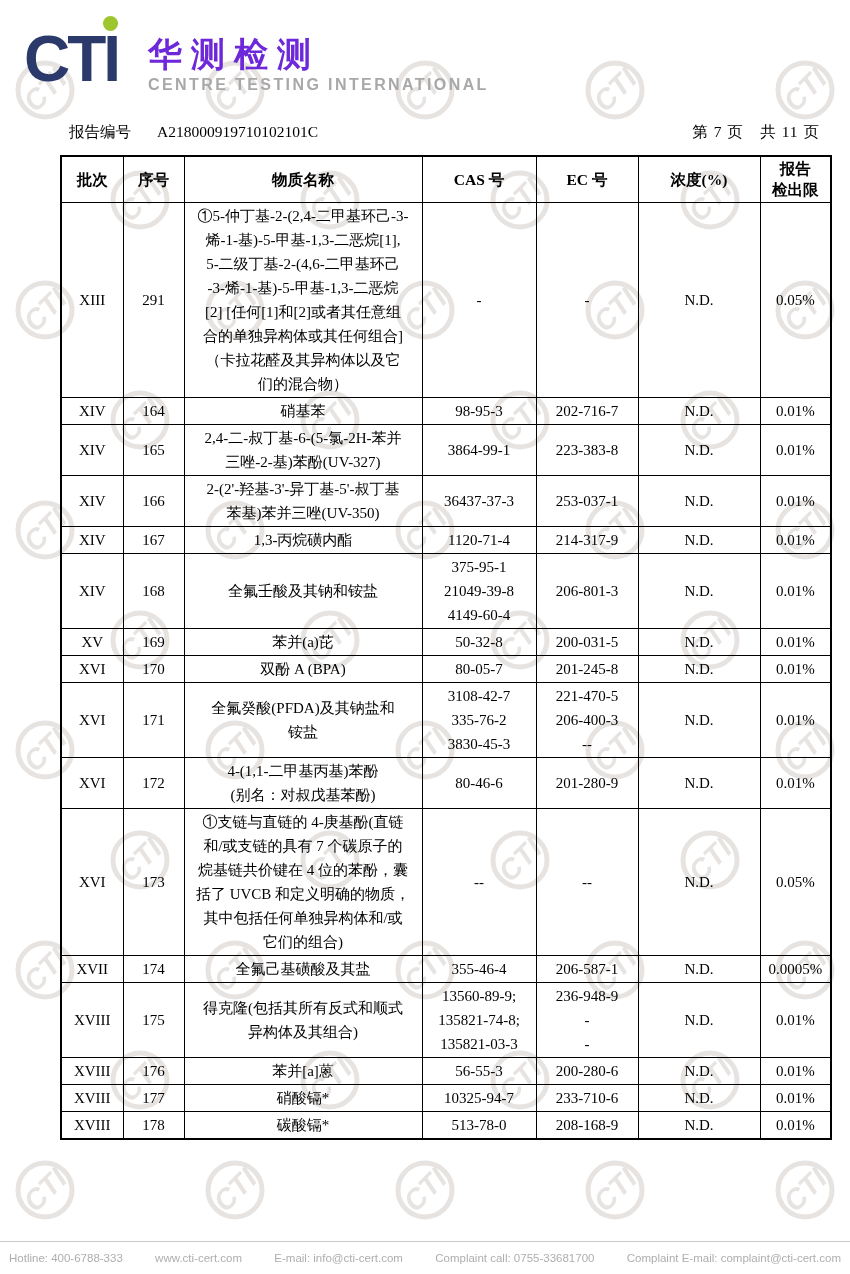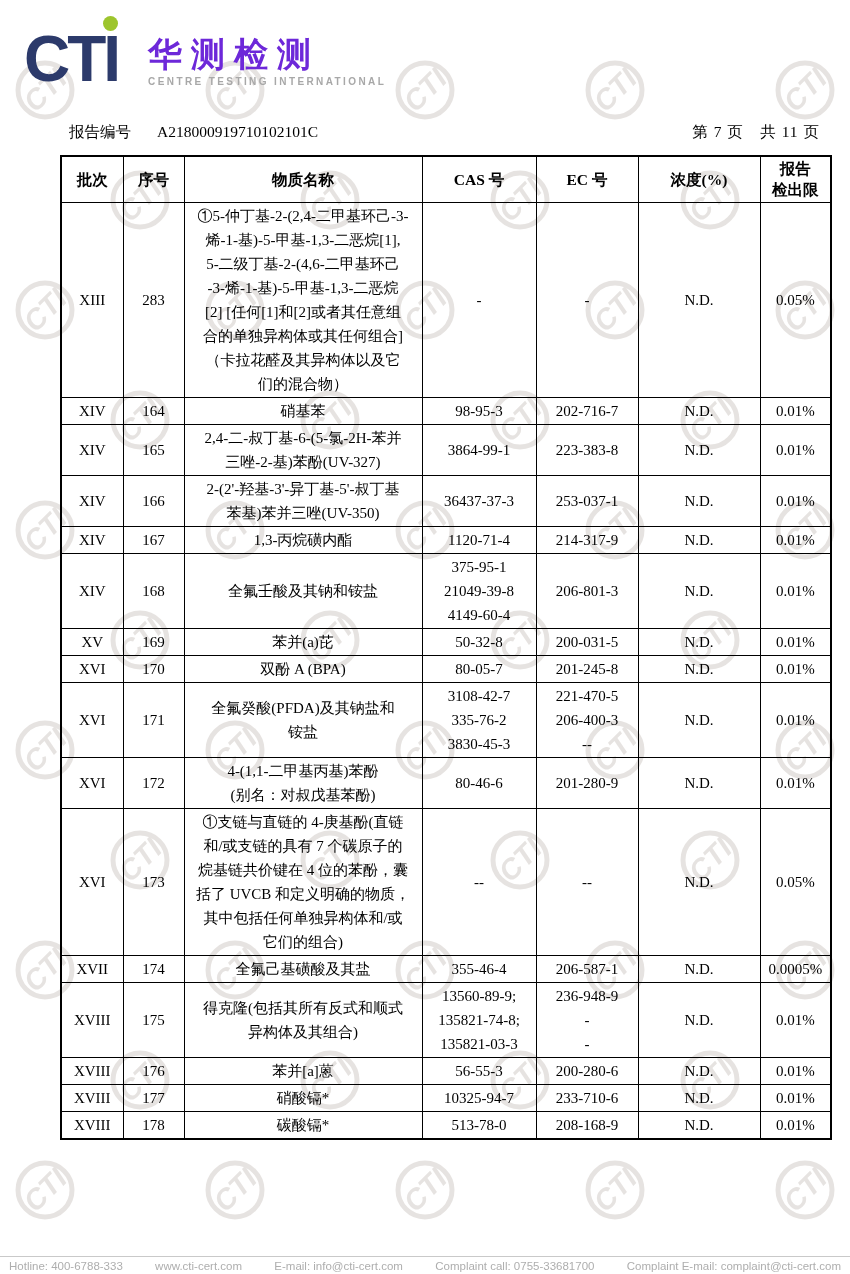--- a/index.html
+++ b/index.html
@@ -45,21 +45,21 @@
   }
   .logo-names { margin-left: 30px; padding-top: 20px; font-family: "Liberation Sans", "DejaVu Sans", sans-serif; }
   .logo-cn {
     font-size: 34px;
     font-weight: 700;
     color: #6d28d9;
     letter-spacing: 9px;
     line-height: 1.1;
   }
   .logo-en {
-    font-size: 10px;
+    font-size: 16px;
     font-weight: 700;
     color: #a8a8a8;
     letter-spacing: 2.4px;
     margin-top: 3px;
   }
 
   
   .doc-title {
     text-align: center;
     font-size: 38px;
@@ -102,21 +102,21 @@
     font-size: 15.5px;
   }
   td.name-cell { padding: 1px 4px; }
 
   
   .footer {
     position: absolute;
     left: 0; right: 0; bottom: 0;
     z-index: 1;
     border-top: 1px solid #c9c9c9;
-    height: 18px;
+    height: 33px;
     display: flex;
     align-items: center;
     justify-content: space-between;
     padding: 0 9px;
     font-family: "Liberation Sans", "DejaVu Sans", sans-serif;
     font-size: 11.5px;
     color: #aeaeae;
     background: #fff;
   }
 </style>
@@ -225,21 +225,21 @@
           <th>CAS 号</th>
           <th>EC 号</th>
           <th>浓度(%)</th>
           <th>报告
 检出限</th>
         </tr>
       </thead>
       <tbody>
           <tr>
             <td>XIII</td>
-            <td>283</td>
+            <td>291</td>
             <td class="name-cell">①5-仲丁基-2-(2,4-二甲基环己-3-
 烯-1-基)-5-甲基-1,3-二恶烷[1],
 5-二级丁基-2-(4,6-二甲基环己
 -3-烯-1-基)-5-甲基-1,3-二恶烷
 [2] [任何[1]和[2]或者其任意组
 合的单独异构体或其任何组合]
 （卡拉花醛及其异构体以及它
 们的混合物）</td>
             <td>-</td>
             <td>-</td>

